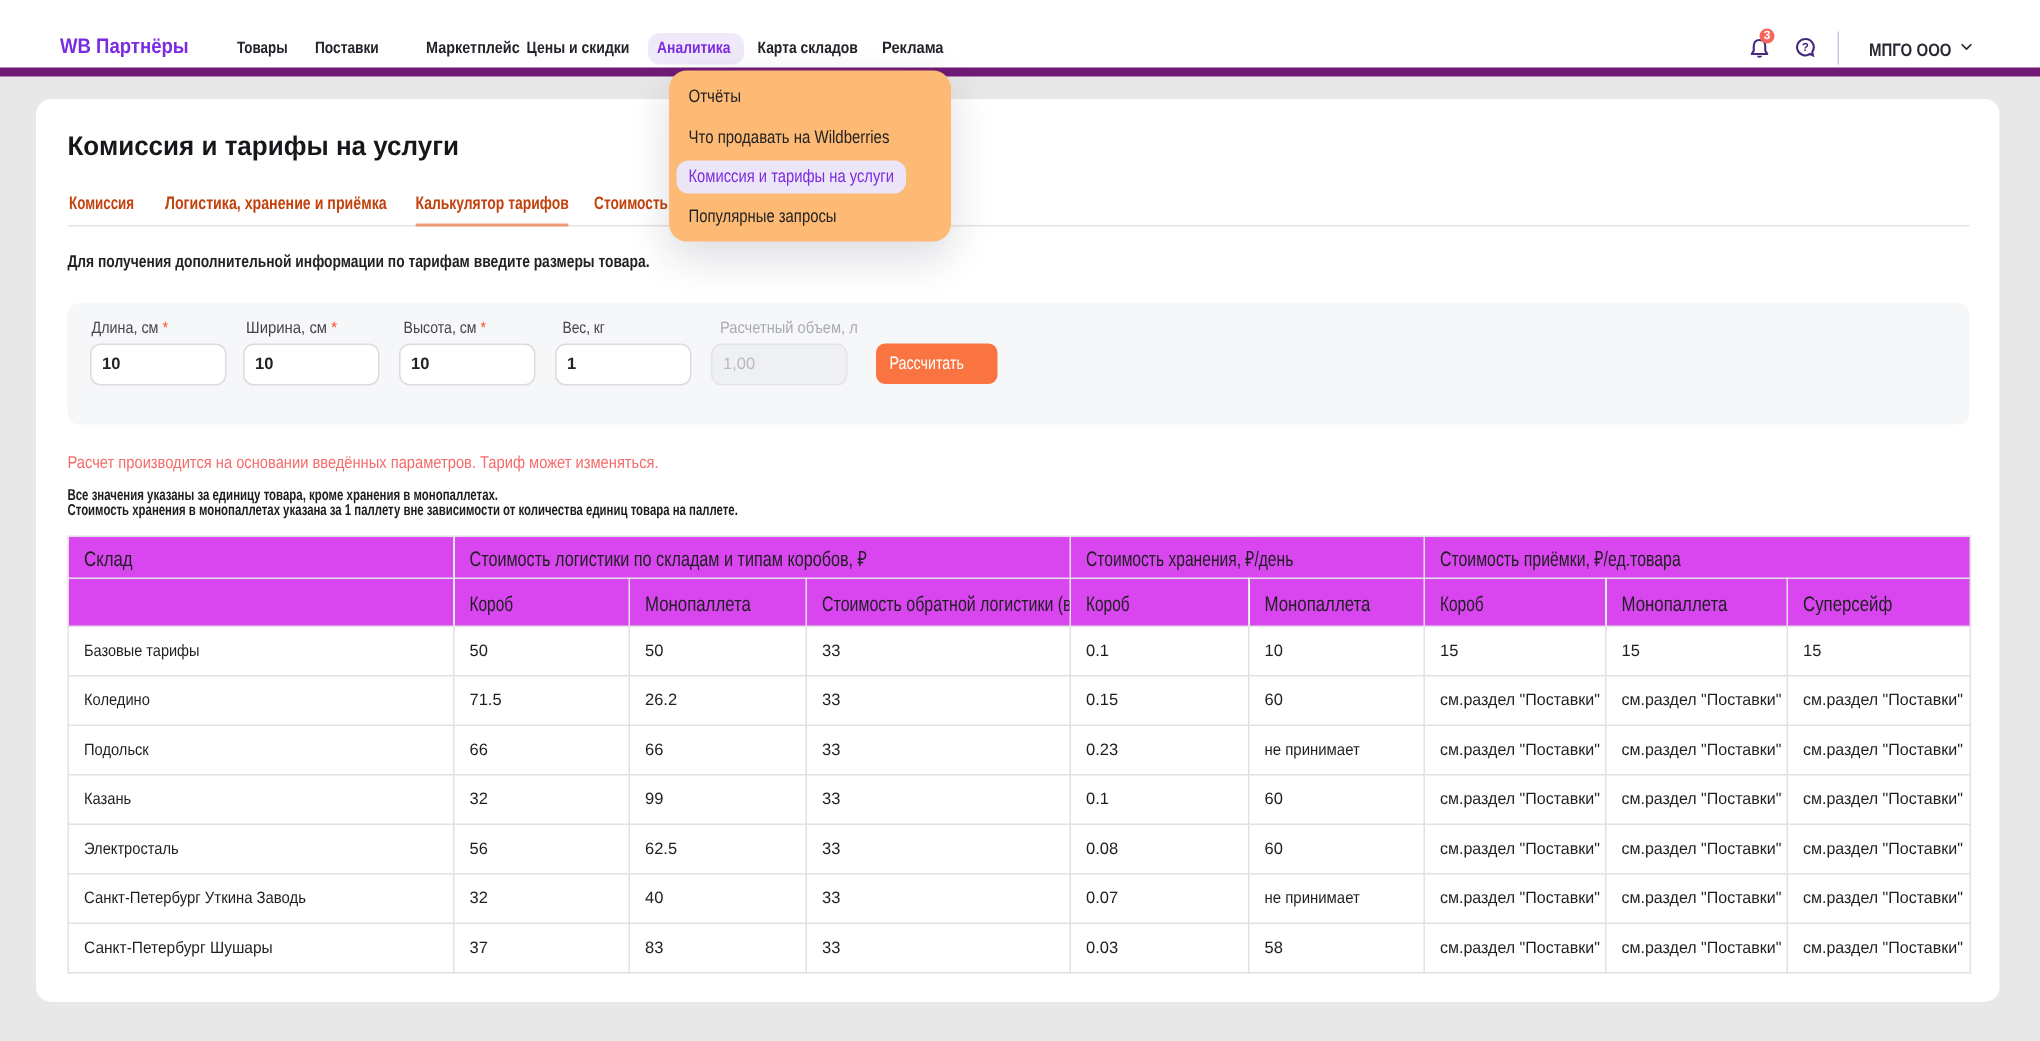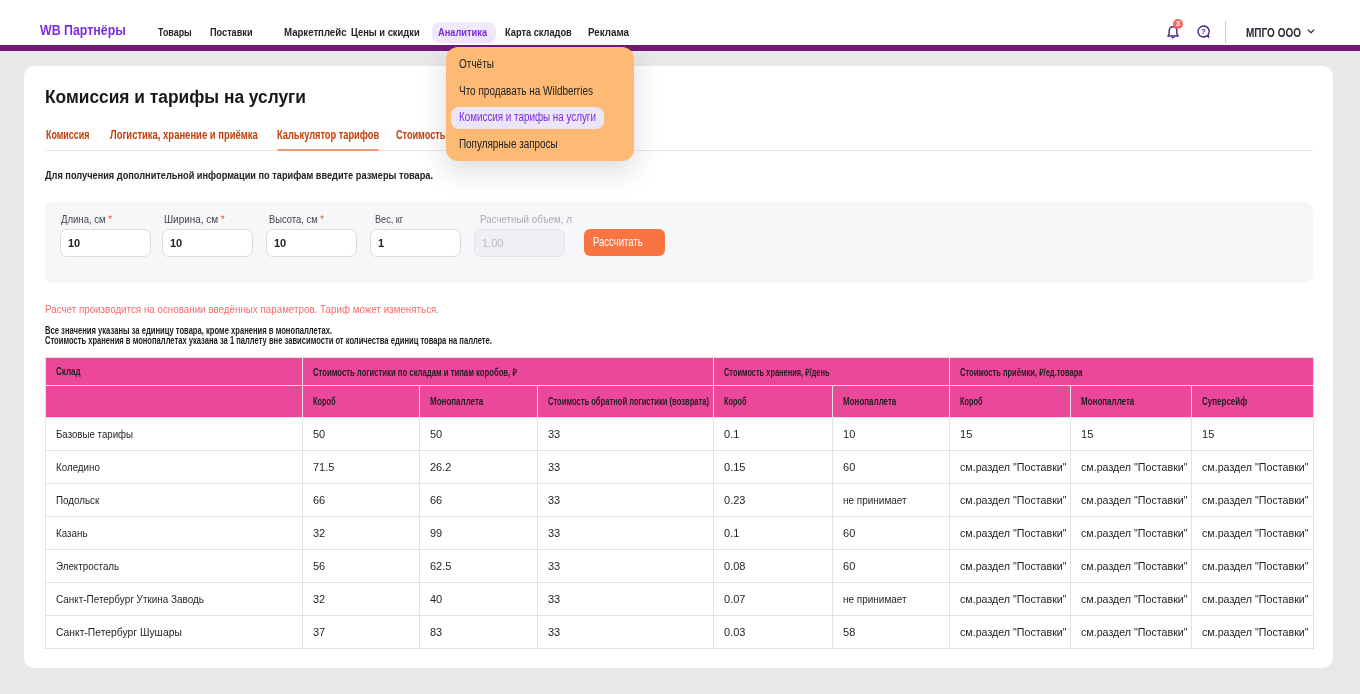--- a/index.html
+++ b/index.html
@@ -38,21 +38,21 @@
   #calcbtn { position:absolute; left:539px; top:27px; width:81px; height:27px; background:#f97440; border-radius:6px; color:#fff; font-size:12px; text-align:center; line-height:27px; }
 
   
   #warn { position:absolute; left:21px; top:237px; font-size:11.5px; color:#f76a6a; line-height:12px; white-space:nowrap; }
   #note1 { position:absolute; left:21px; top:259px; font-size:10.5px; font-weight:700; color:#1c1c1f; line-height:10.5px; white-space:nowrap; }
   #note2 { position:absolute; left:21px; top:269px; font-size:10.5px; font-weight:700; color:#1c1c1f; line-height:10.5px; white-space:nowrap; }
 
   
   #tarif { position:absolute; left:21px; top:291px; border-collapse:collapse; table-layout:fixed; width:1268px; }
   #tarif th, #tarif td { border:1px solid #e2e2e6; vertical-align:middle; text-align:left; padding:0 0 0 10px; overflow:hidden; white-space:nowrap; }
-  #tarif th { background:#ec4899; font-size:10px; font-weight:700; color:#1f1f22; }
+  #tarif th { background:#d946ef; font-size:14px; font-weight:400; color:#1f1f22; }
   #tarif tr.h1 th { height:28px; }
   #tarif tr.h2 th { height:32px; }
   #tarif td { height:33px; font-size:11px; font-weight:400; color:#1f1f22; background:#fff; }
 
   
   #dropdown { position:absolute; left:430px; top:47px; width:188px; height:114px; background:#fdba74; border-radius:12px; box-shadow:0 10px 28px rgba(40,30,60,0.16); z-index:10;margin-left:16px; }
   .dd-item { position:absolute; left:13px; font-size:12px; color:#222; white-space:nowrap; line-height:13px; }
   #dd-pill { position:absolute; left:5px; top:60px; width:153px; height:22px; background:#ece4f7; border-radius:8px; }
   .dd-active { color:#7b2ce0; }
 </style>

